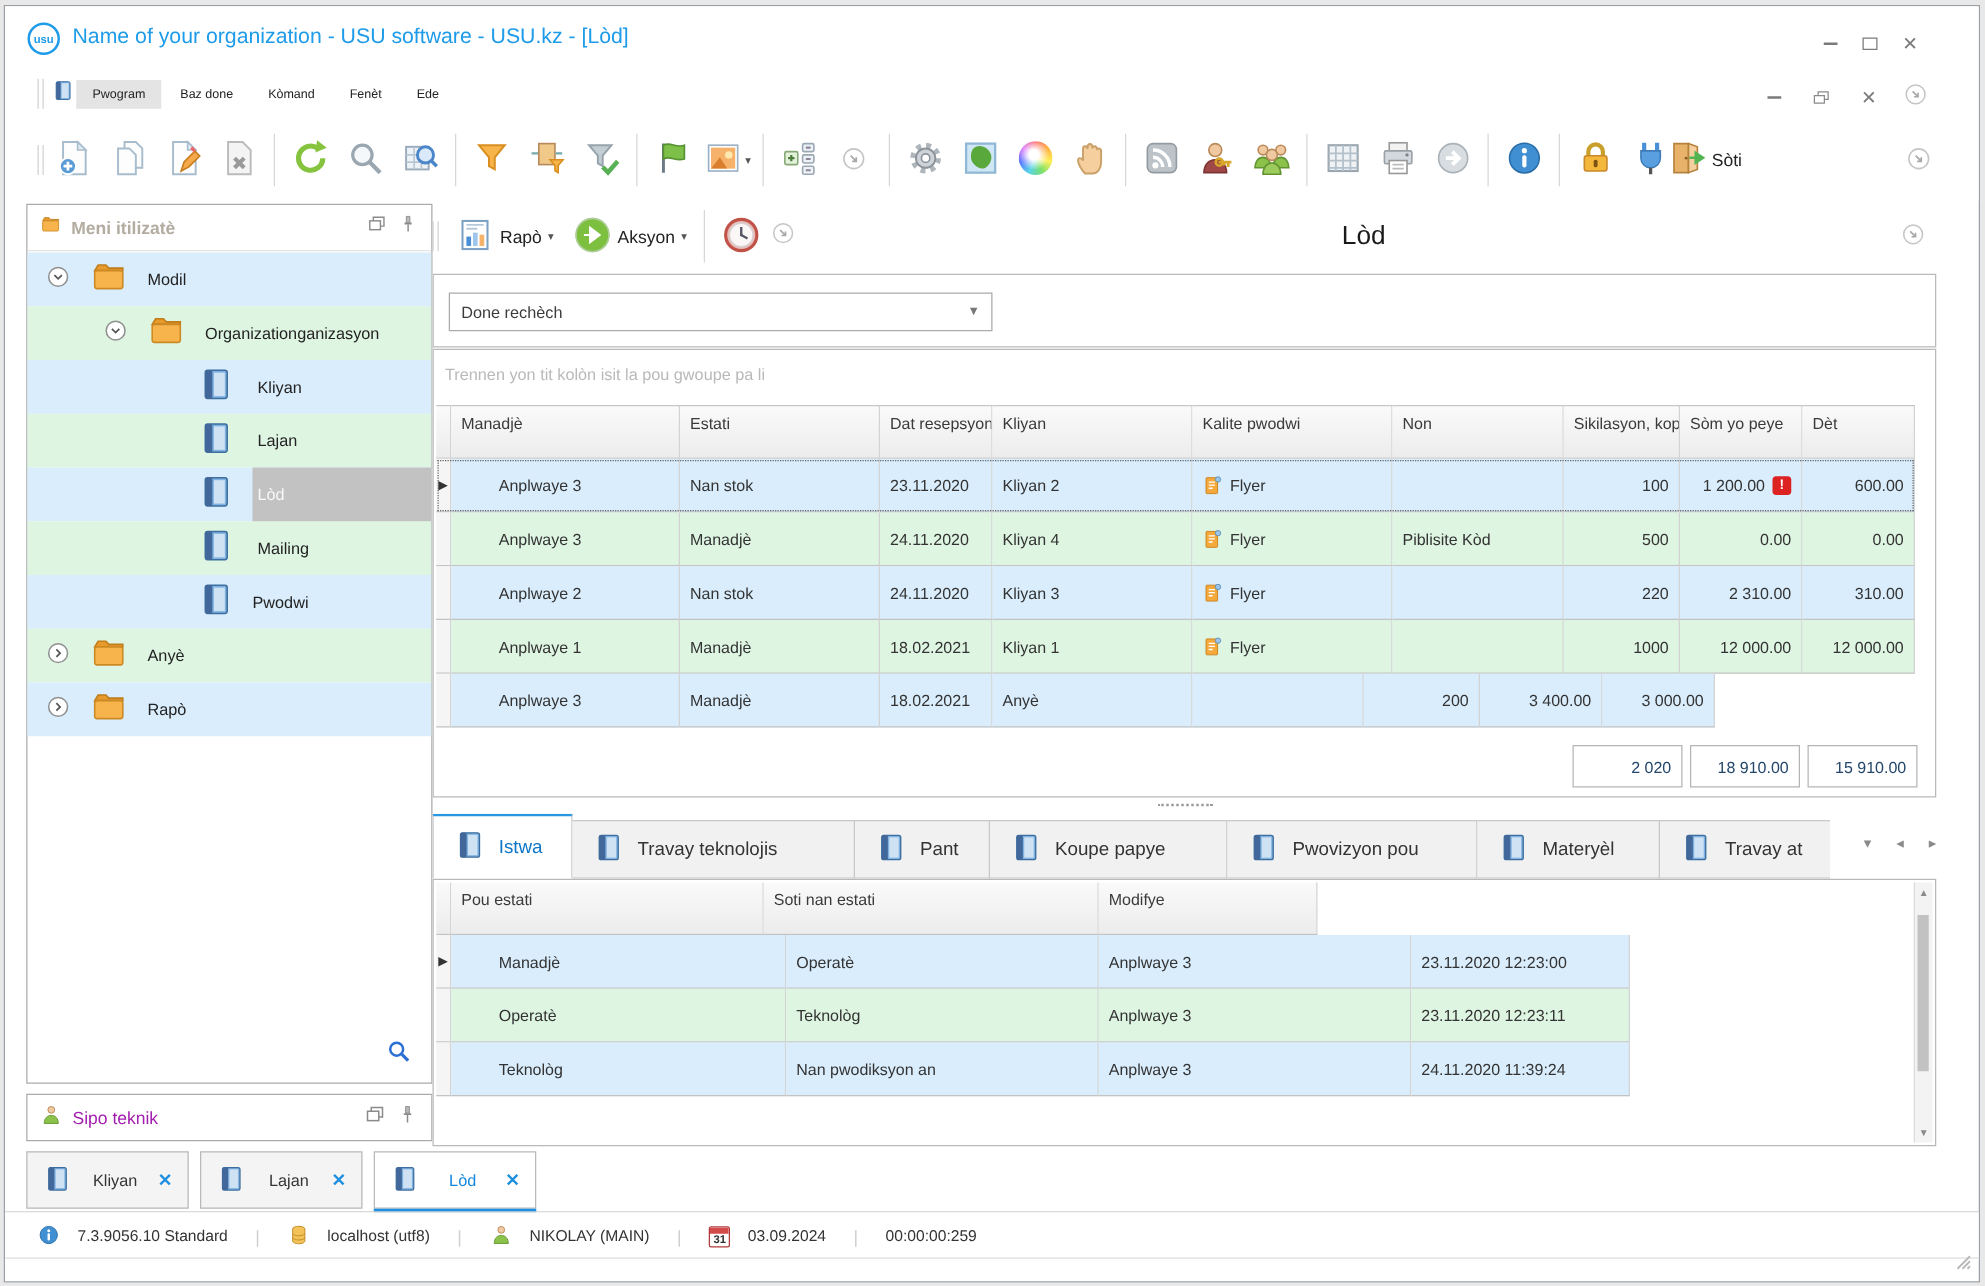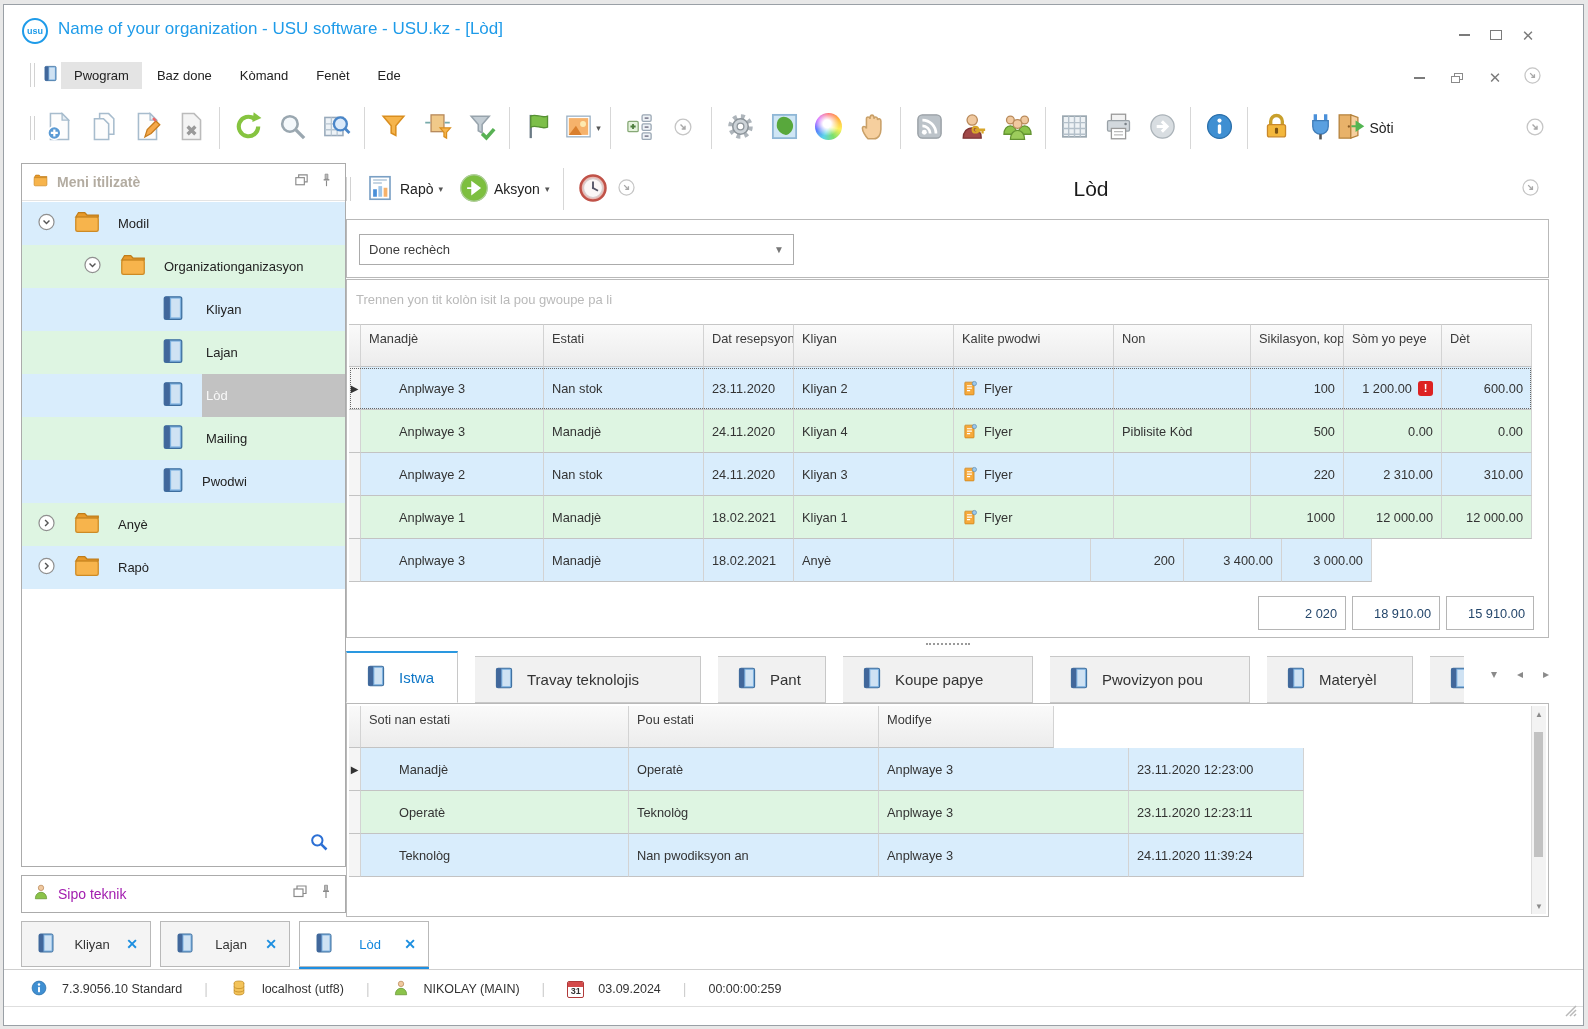--- a/index.html
+++ b/index.html
@@ -17,21 +17,21 @@
   .glyph-x { font-size:15px; line-height:1; color:#7b7b7b; }
   .glyph-restore { position:relative; width:12px; height:10px; }
   .glyph-restore i { position:absolute; border:1.2px solid #8a8a8a; width:9px; height:7px; display:block; }
   .glyph-restore i:first-child { left:3px; top:0; }
   .glyph-restore i:last-child { left:0; top:3px; background:#fff; }
 
   
   .menubar { position:absolute; left:0; top:50px; right:0; height:40px; display:flex; align-items:center; padding-left:26px; background:#fff; }
   .grip { width:5px; height:24px; border-left:1px solid #d2d2d2; border-right:1px solid #d2d2d2; margin-right:6px; }
   .menubar .icon svg { width:19px; height:19px; }
-  .menu-item { font-size:13px; padding:6px 13px; margin:0 1px; color:#222; cursor:default; }
+  .menu-item { font-size:10px; padding:6px 13px; margin:0 1px; color:#222; cursor:default; }
   .menu-item.active { background:#e4e4e4; }
   .mdictl { position:absolute; right:40px; top:10px; display:flex; gap:16px; align-items:center; }
 
   
   .toolbar { position:absolute; left:0; top:90px; right:0; height:66px; display:flex; align-items:center; padding:0 26px 0 26px; background:#fff; }
   .toolbar .grip { margin-right:2px; }
   .tbtn { border:0; background:transparent; width:44px; height:54px; display:flex; align-items:center; justify-content:center; gap:2px; cursor:default; }
   .tbtn .icon svg { width:31px; height:31px; }
   .tbtn.small .icon svg { width:22px; height:22px; }
   .tsep { width:1px; height:42px; background:#d7d7d7; margin:0 6px; }
@@ -94,21 +94,21 @@
   .flyicon { margin-right:5px; display:flex; }
   .flyicon svg { width:17px; height:17px; }
   .badge { width:15px; height:15px; background:#dd2222; color:#fff; border-radius:3px; font-size:11px; font-weight:bold; display:inline-flex; align-items:center; justify-content:center; margin-left:6px; flex:none; }
   .summary { position:absolute; right:14px; top:316px; display:flex; gap:6px; }
   .sumbox { width:88px; height:34px; border:1px solid #b5b5b5; display:flex; align-items:center; justify-content:flex-end; padding:0 8px; font-size:12.8px; color:#24466b; background:#fff; }
 
   .splitter { position:absolute; left:0; top:474px; width:1203px; height:14px; display:flex; align-items:center; justify-content:center; }
   .splitter-dots { width:44px; border-top:2px dotted #9a9a9a; }
 
   .tabstrip { position:absolute; left:0; top:488px; width:1203px; height:52px; }
-  .tabs { position:absolute; left:0; top:0; width:1118px; height:52px; display:flex; align-items:flex-end; overflow:hidden;gap:17px; }
+  .tabs { position:absolute; left:0; top:0; width:1118px; height:52px; display:flex; align-items:flex-end; overflow:hidden; }
   .dtab { flex:none; height:47px; background:#f1f1f1; border:1px solid #c8c8c8; border-left-width:0; display:flex; align-items:center; gap:10px; padding:0 16px; font-size:15px; color:#333; cursor:default; }
   .dtab:first-child { border-left-width:1px; }
   .dtab .icon svg { width:26px; height:26px; }
   .dtab.active { height:52px; background:#fff; border-top:2px solid #2a98e0; border-bottom-color:#fff; color:#0d76c6; }
   .tabnav { position:absolute; right:0; top:16px; display:flex; gap:20px; color:#8a8a8a; font-size:12px; }
   .tabnav span { cursor:default; }
 
   .history-panel { position:absolute; left:0; top:540px; width:1203px; height:214px; border:1px solid #b9b9b9; background:#fff; }
   .htable { position:absolute; left:2px; top:2px; }
   .ghead.hhead .gcell { height:42px; border-top:0; }
@@ -854,22 +854,22 @@
         <span>▾</span>
         <span>◂</span>
         <span>▸</span>
       </div>
     </div>
 
     <div class="history-panel">
       <div class="htable">
           <div class="grow ghead hhead">
             <span class="gcell ind"></span>
+            <span class="gcell" style="width: 250px;">Pou estati</span>
             <span class="gcell" style="width: 268px;">Soti nan estati</span>
-            <span class="gcell" style="width: 250px;">Pou estati</span>
             <span class="gcell" style="width: 175px;">Modifye</span>
           </div>
           <div class="grow b">
             <span class="gcell ind">▶</span>
             <span class="gcell c-first" style="width: 268px;">
               <span>Manadjè</span>
             </span>
             <span class="gcell" style="width: 250px;">
               <span>Operatè</span>
             </span>

